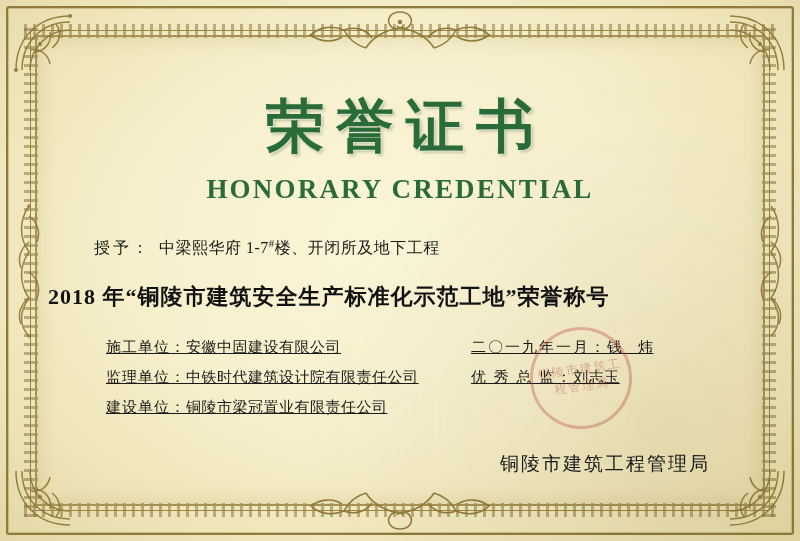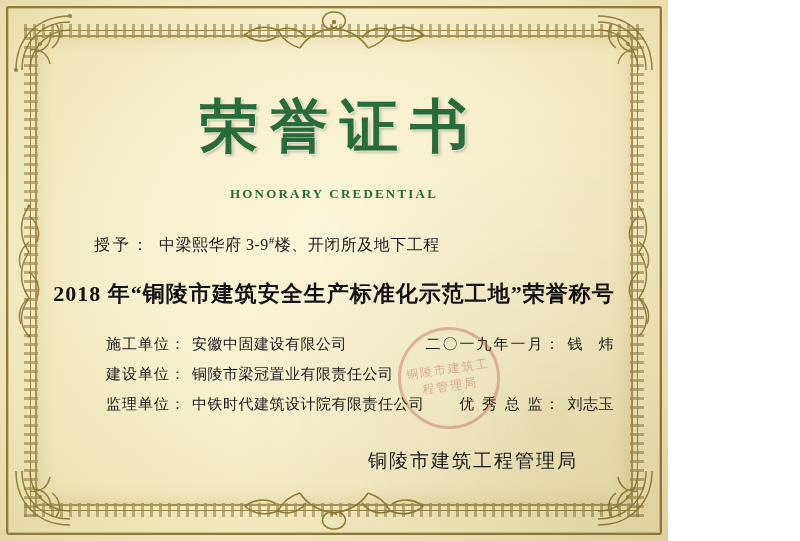--- a/index.html
+++ b/index.html
@@ -2,21 +2,21 @@
 <html><head>
 <meta charset="utf-8">
 <style>
   html, body {
     margin: 0;
     padding: 0;
     background: #ffffff;
   }
   #certificate {
     position: relative;
-    width: 668px;
+    width: 800px;
     height: 541px;
     overflow: hidden;
     background: radial-gradient(ellipse at 50% 45%, #fbf6d9 0%, #f7f0cd 45%, #efe5b9 75%, #e3d7a6 100%);
     font-family: "Liberation Serif", serif;
     color: #1a1a1a;
   }
 
   
   .frame-outer {
     position: absolute;
@@ -111,23 +111,23 @@
     font-family: "DejaVu Serif", "Liberation Serif", serif;
     font-size: 58px;
     font-weight: bold;
     letter-spacing: 12px;
     text-indent: 12px;
     color: #2a6b3a;
     text-shadow: 1px 1px 0 rgba(255,255,255,.5), 2px 2px 3px rgba(60,90,50,.35);
   }
   .title-en {
     text-align: center;
-    margin-top: 20px;
+    margin-top: 8px;
     font-family: "Liberation Serif", serif;
-    font-size: 13px;
+    font-size: 27px;
     font-weight: bold;
     letter-spacing: 2.2px;
     color: #2a6b3a;
   }
 
   .row {
     display: flex;
     align-items: center;
     font-size: 15.5px;
     line-height: 1.5;
@@ -139,43 +139,43 @@
   .award-to .label { font-size: 16px; letter-spacing: 3px; }
   .award-to .value {
     margin-left: 8px;
     font-size: 16px;
     letter-spacing: .5px;
   }
   .sup { font-size: 11px; vertical-align: super; }
 
   .honor-line {
     margin-top: 22px;
-    text-align: center;
+    text-align: left;
     font-size: 22px;
     font-weight: bold;
     letter-spacing: 1px;
     color: #121212;
   }
 
   .details {
     margin-top: 26px;
     padding: 0 6px 0 58px;
+    text-decoration: underline;
   }
   .detail-row {
     display: flex;
     align-items: baseline;
     margin-bottom: 11px;
     font-size: 15px;
   }
   .detail-row .k {
     letter-spacing: 1px;
     white-space: nowrap;
   }
   .detail-row .v {
-    margin-left: 6px;
     letter-spacing: .5px;
     white-space: nowrap;
   }
   .left-col  { width: 365px; display: flex; align-items: baseline; }
   .right-col { flex: 1; display: flex; align-items: baseline; }
   .right-col .k { letter-spacing: 2px; }
   .name-spaced { letter-spacing: 6px; }
 
   .issuer {
     margin-top: 34px;
@@ -324,57 +324,57 @@
     </g>
   </svg>
 
   <div class="content">
 
     <div class="title-cn">荣誉证书</div>
     <div class="title-en">HONORARY CREDENTIAL</div>
 
     <div class="row award-to">
       <span class="label">授予：</span>
-      <span class="value"><span>中梁熙华府 3-9</span><span class="sup">#</span><span>楼、开闭所及地下工程</span></span>
+      <span class="value"><span>中梁熙华府 1-7</span><span class="sup">#</span><span>楼、开闭所及地下工程</span></span>
     </div>
 
     <div class="honor-line">2018 年“铜陵市建筑安全生产标准化示范工地”荣誉称号</div>
 
     <div class="details">
 
       <div class="detail-row">
         <span class="left-col">
           <span class="k">施工单位：</span>
           <span class="v">安徽中固建设有限公司</span>
         </span>
         <span class="right-col">
           <span class="k">二〇一九年一月：</span>
           <span class="v name-spaced">钱　炜</span>
         </span>
       </div>
 
       <div class="detail-row">
         <span class="left-col">
-          <span class="k">建设单位：</span>
-          <span class="v">铜陵市梁冠置业有限责任公司</span>
-        </span>
-        <span class="right-col"></span>
-      </div>
-
-      <div class="detail-row">
-        <span class="left-col">
           <span class="k">监理单位：</span>
           <span class="v">中铁时代建筑设计院有限责任公司</span>
         </span>
         <span class="right-col">
           <span class="k">优 秀 总 监：</span>
           <span class="v">刘志玉</span>
         </span>
       </div>
 
+      <div class="detail-row">
+        <span class="left-col">
+          <span class="k">建设单位：</span>
+          <span class="v">铜陵市梁冠置业有限责任公司</span>
+        </span>
+        <span class="right-col"></span>
+      </div>
+
     </div>
 
     <div class="issuer">
       <div class="org">铜陵市建筑工程管理局</div>
     </div>
 
   </div>
 
   <div class="seal">铜陵市建筑工程管理局</div>
   <div class="paper-noise"></div>

